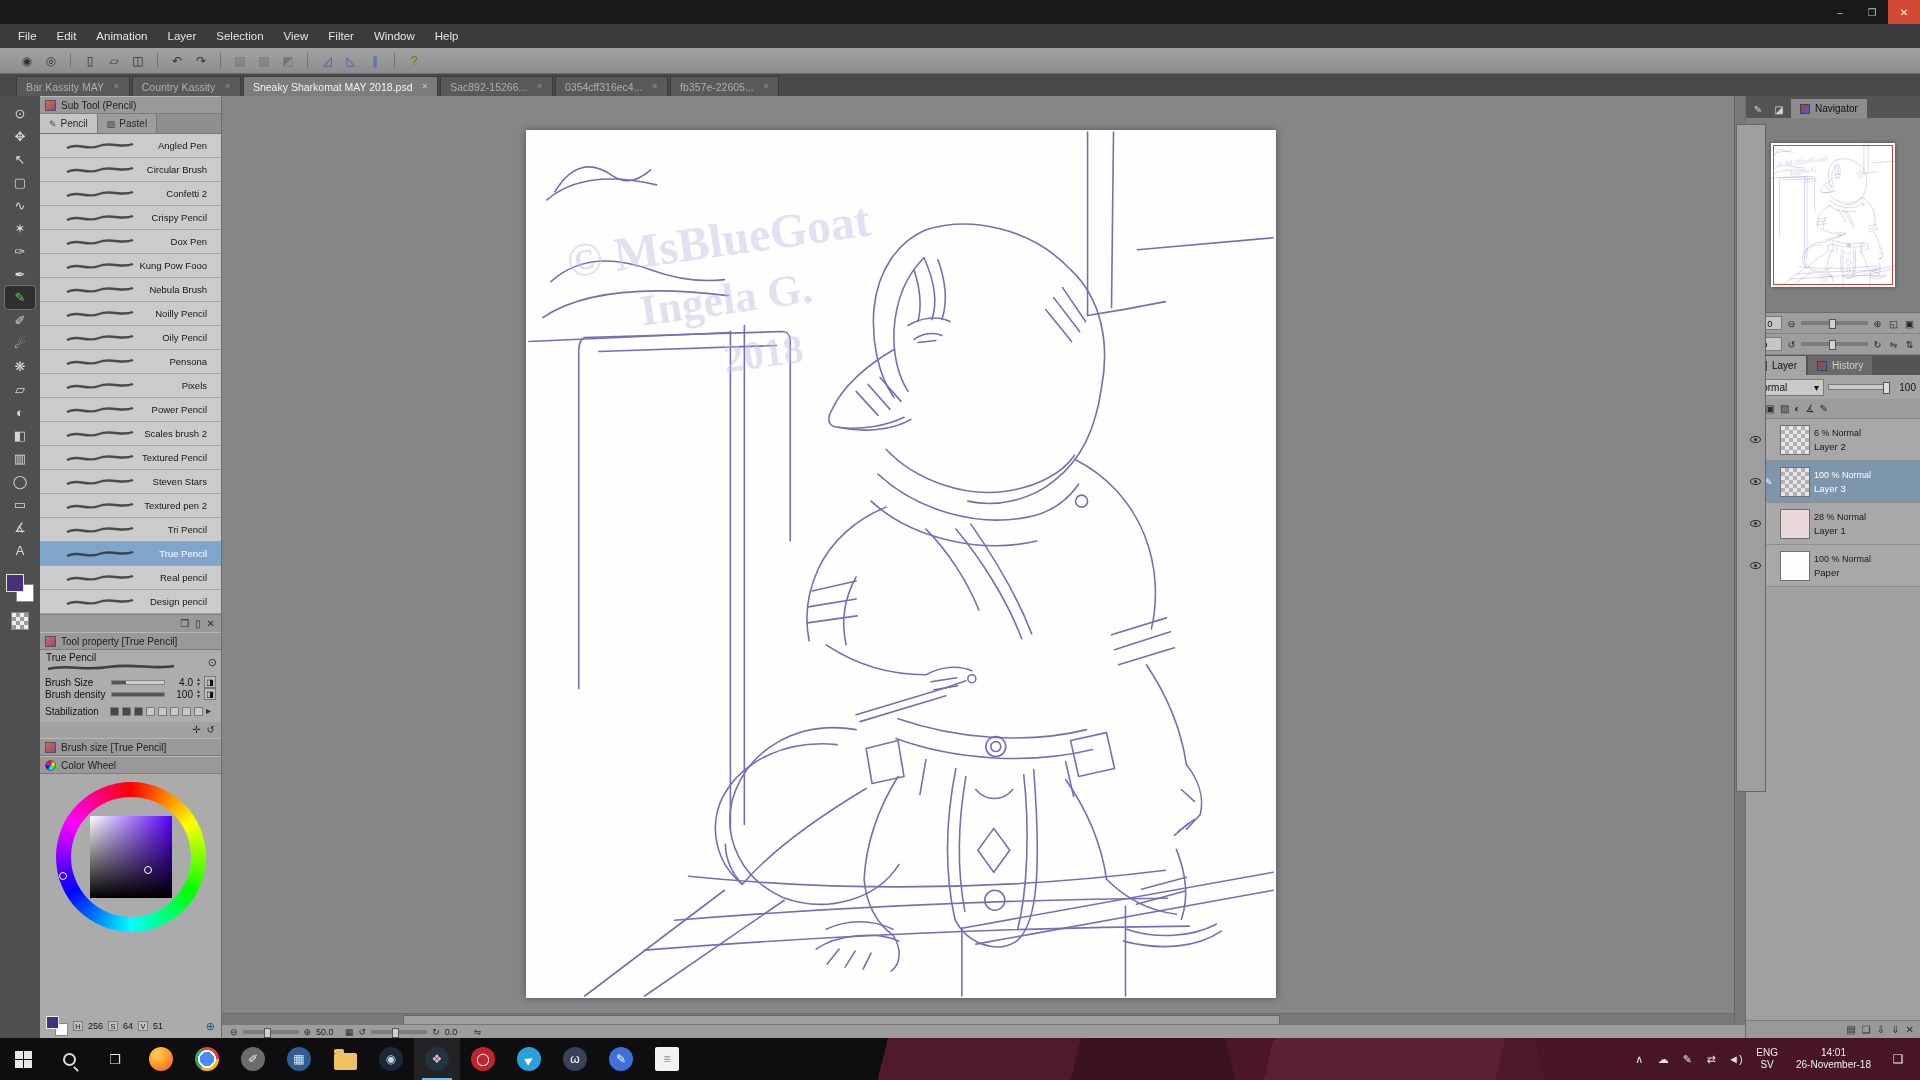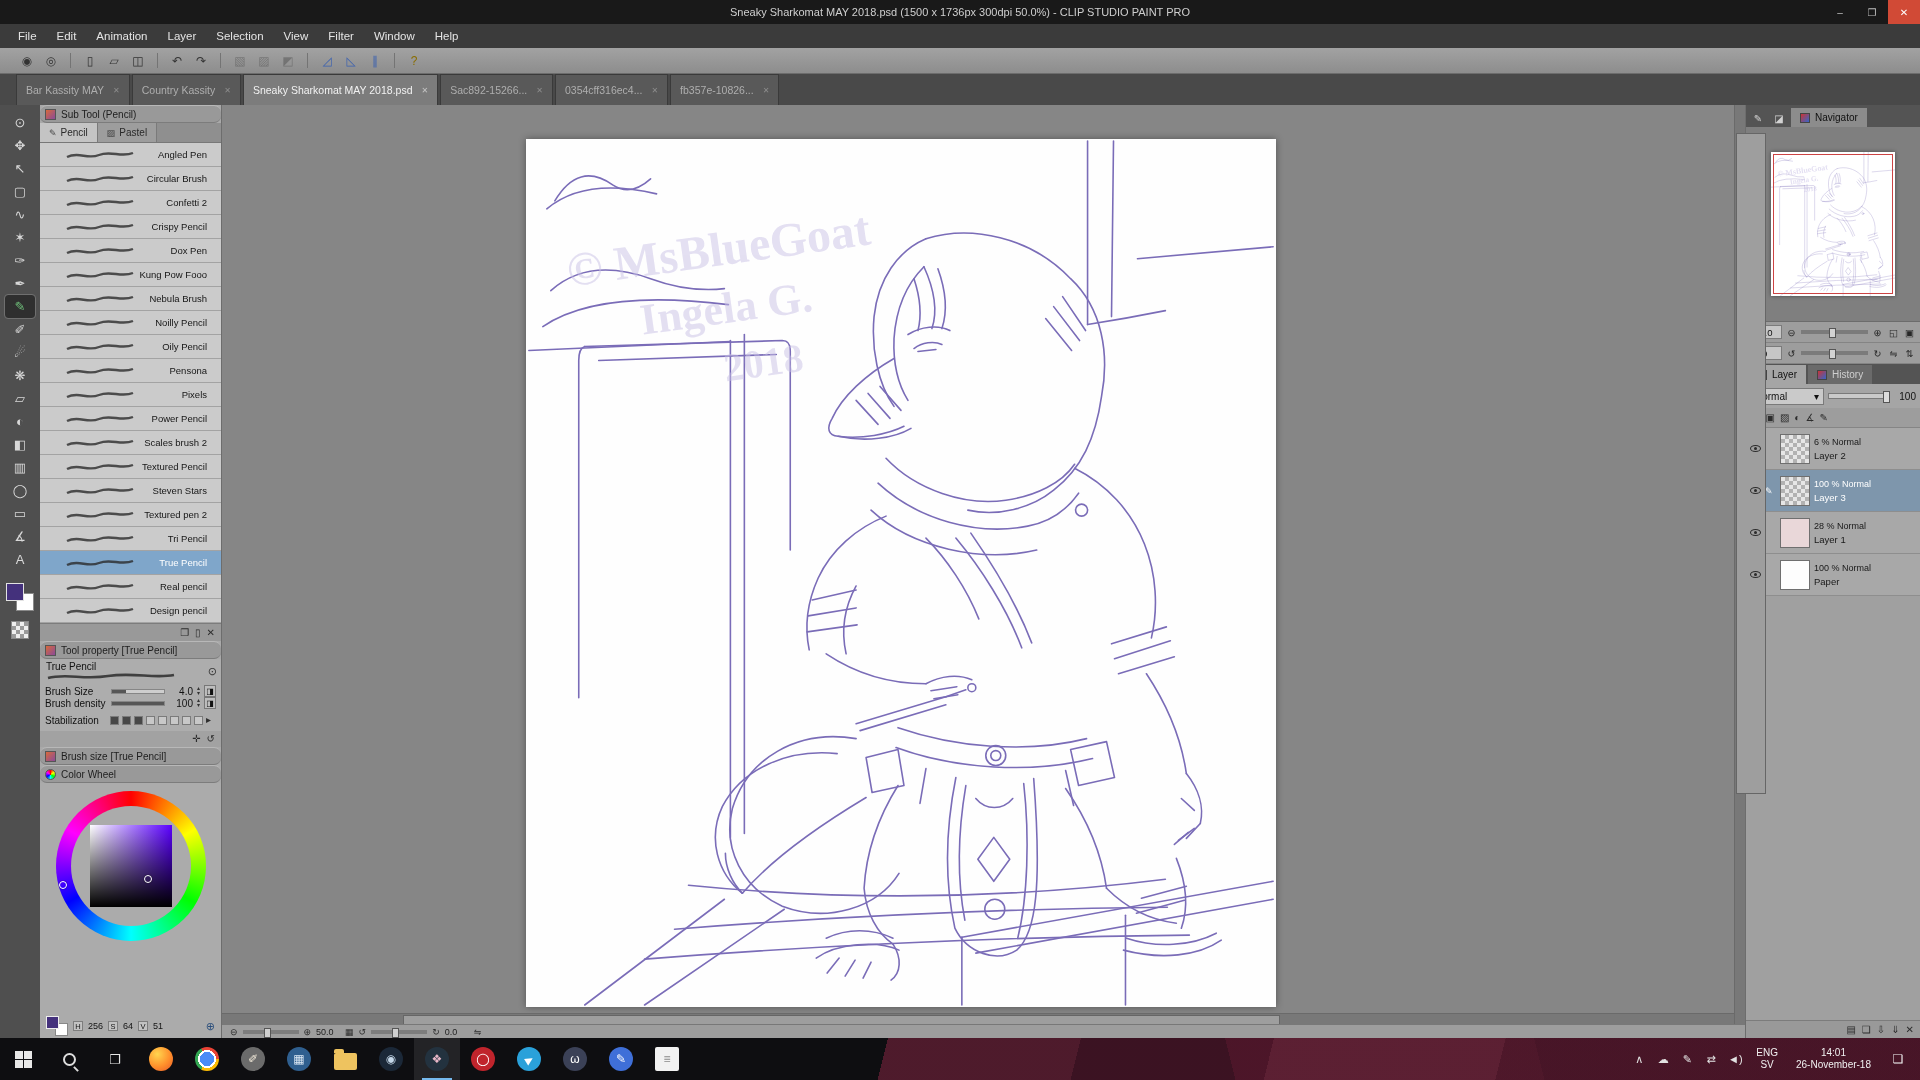--- a/index.html
+++ b/index.html
@@ -21,21 +21,21 @@
   
   .toolbar { flex:0 0 26px; background:linear-gradient(#a2a2a2,#8d8d8d); border-bottom:1px solid #6c6c6c;
              display:flex; align-items:center; padding-left:16px; gap:2px; }
   .tbtn { width:22px; height:20px; border-radius:2px; display:flex; align-items:center; justify-content:center;
           font-size:12px; color:var(--fg,#333); }
   .tbtn.disabled { opacity:.35; }
   .toolbar .separator { width:1px; height:15px; background:#747474; margin:0 6px; }
 
   
   .tabbar { flex:0 0 22px; background:#494949; display:flex; align-items:flex-end; padding-left:16px; gap:2px; }
-  .doc-tab { height:31px; background:#595959; color:#aeaeae; font-size:10.5px; display:flex; align-items:center;
+  .doc-tab { height:20px; background:#595959; color:#aeaeae; font-size:10.5px; display:flex; align-items:center;
              gap:9px; padding:0 9px; border:1px solid #3a3a3a; border-bottom:none; max-width:220px; white-space:nowrap; overflow:hidden; }
   .doc-tab.active { background:#7c7c7c; color:#f2f2f2; }
   .doc-tab .close-x { font-size:8px; opacity:.6; }
 
   
   .main { flex:1; display:flex; min-height:0; }
 
   
   .toolstrip { width:40px; background:#4f4f4f; display:flex; flex-direction:column; align-items:center; padding-top:6px; }
   .tool-btn { width:30px; height:23px; display:flex; align-items:center; justify-content:center;
@@ -46,21 +46,21 @@
   .bg-swatch { position:absolute; right:0; bottom:0; width:18px; height:18px; background:#fff; border:1px solid #8a8a8a; }
   .trans-swatch { margin-top:10px; width:18px; height:18px; border:1px solid #888;
     background-color:#eee;
     background-image:linear-gradient(45deg,#9a9a9a 25%,transparent 25%,transparent 75%,#9a9a9a 75%),
                      linear-gradient(45deg,#9a9a9a 25%,transparent 25%,transparent 75%,#9a9a9a 75%);
     background-size:8px 8px; background-position:0 0,4px 4px; }
 
   
   .leftcol { width:182px; background:#a9a9a9; border-right:1px solid #6d6d6d; display:flex; flex-direction:column; }
   .panel-header { flex:0 0 18px; background:#999; border-bottom:1px solid #7c7c7c; border-top:1px solid #b8b8b8;
-                  display:flex; align-items:center; gap:5px; padding:0 5px; font-size:10px; color:#1d1d1d;border-radius:7px; }
+                  display:flex; align-items:center; gap:5px; padding:0 5px; font-size:10px; color:#1d1d1d; }
   .ph-icon { width:11px; height:11px; background:linear-gradient(135deg,#d86a3a,#8a4a9a); border:1px solid #555; }
 
   .subtool-tabs { flex:0 0 20px; display:flex; background:#8f8f8f; border-bottom:1px solid #787878; }
   .subtool-tab { padding:0 9px; display:flex; align-items:center; gap:4px; font-size:10px; color:#2a2a2a;
                  background:#9d9d9d; border-right:1px solid #7a7a7a; }
   .subtool-tab.active { background:#c4c4c4; }
   .subtool-tab .st-ico { font-size:9px; color:#444; }
 
   .brush-list { flex:0 0 480px; background:#b9b9b9; position:relative; overflow:hidden; }
   .brush-row { height:24px; background:#cbcbcb; border-bottom:1px solid #a3a3a3; position:relative; }
@@ -323,21 +323,20 @@
       <text x="46" y="122" font-size="48">© MsBlueGoat</text>
       <text x="112" y="180" font-size="44">Ingela G.</text>
       <text x="188" y="238" font-size="40">2018</text>
     </g>
   </symbol>
 </svg>
 
 <div class="screen">
 
   <div class="titlebar">
-    <div class="title">Sneaky Sharkomat MAY 2018.psd (1500 x 1736px 300dpi 50.0%)  - CLIP STUDIO PAINT PRO</div>
     <div class="win-controls">
       <div class="win-btn">–</div>
       <div class="win-btn">❐</div>
       <div class="win-btn close">✕</div>
     </div>
   </div>
 
   <div class="menubar">
 
   <div class="menu-item">File</div>
@@ -423,21 +422,21 @@
         <span class="tab-label">Sac892-15266...</span>
         <span class="close-x">✕</span>
       </div>
 
       <div class="doc-tab">
         <span class="tab-label">0354cff316ec4...</span>
         <span class="close-x">✕</span>
       </div>
 
       <div class="doc-tab">
-        <span class="tab-label">fb357e-10826...</span>
+        <span class="tab-label">fb357e-22605...</span>
         <span class="close-x">✕</span>
       </div>
     </div>
 
   <div class="main">
 
     <div class="toolstrip">
       <div style="display:flex;flex-direction:column;align-items:center;">
 
       <div class="tool-btn">

